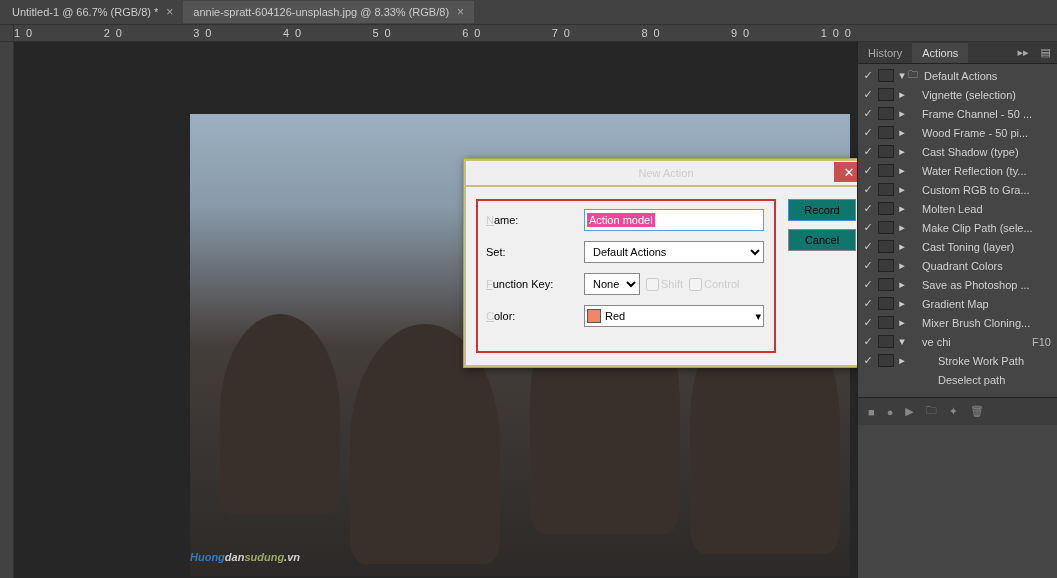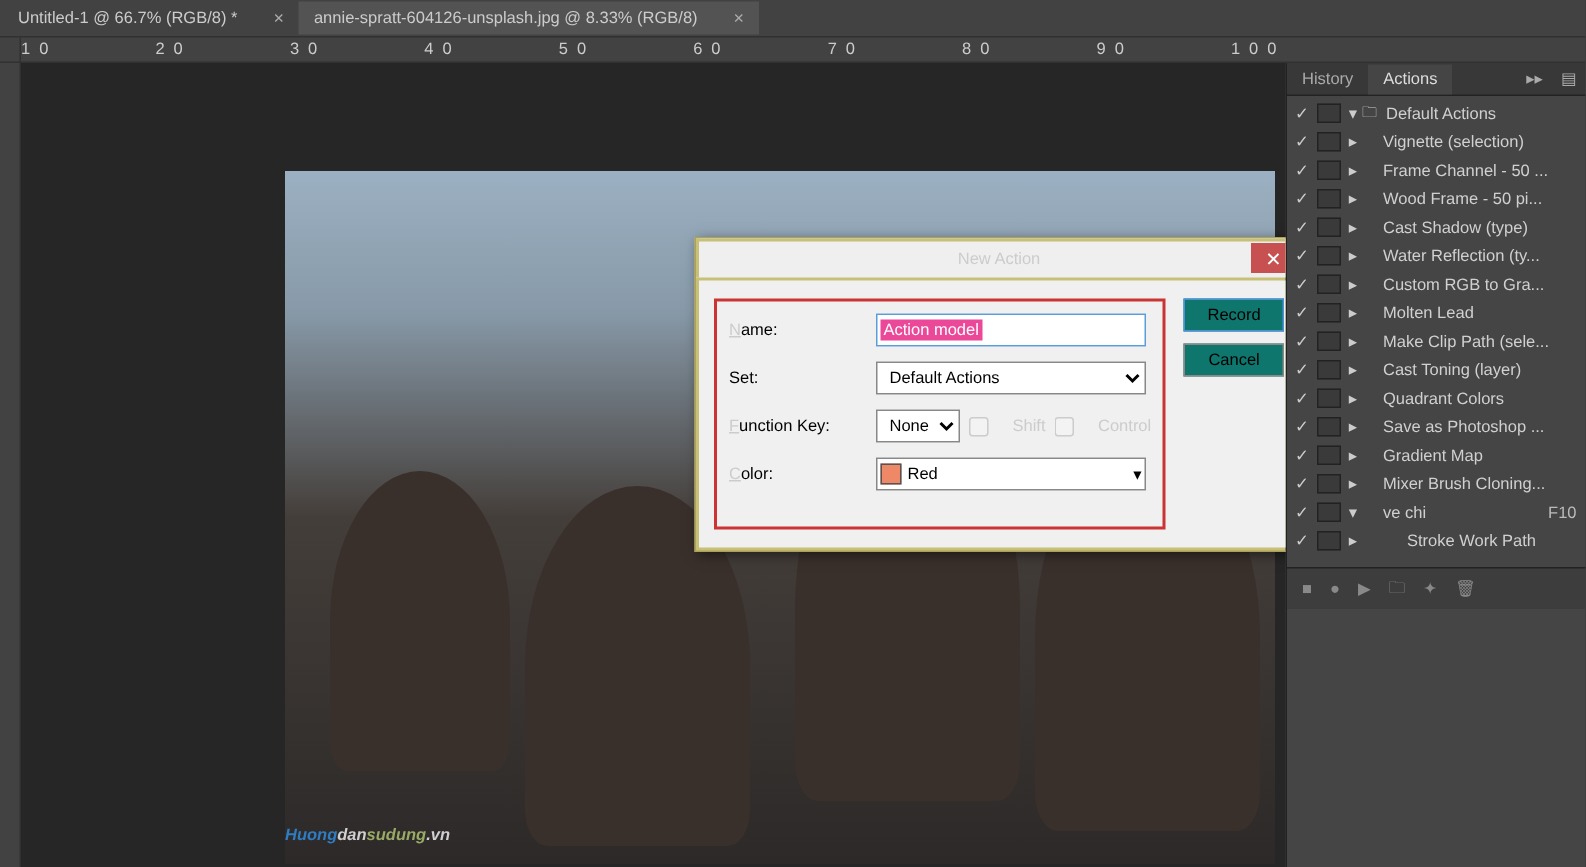--- a/index.html
+++ b/index.html
@@ -1,18 +1,18 @@
 <!DOCTYPE html>
 <html><head>
 <meta charset="utf-8">
 <style>
 *{box-sizing:border-box;margin:0;padding:0;font-family:Tahoma,Arial,sans-serif;font-size:11px;color:#ccc}
 body{background:#535353;width:1057px;height:578px;overflow:hidden;position:relative}
 .tab-bar{height:24px;background:#424242;display:flex;align-items:center;padding:0 2px}
-.doc-tab{padding:4px 10px;color:#ddd;display:flex;align-items:center;gap:24px;cursor:pointer}
+.doc-tab{padding:4px 10px;color:#ddd;display:flex;align-items:center;gap:8px;cursor:pointer}
 .doc-tab.active{background:#535353}
 .tab-close{color:#aaa;font-size:12px}
 .ruler-area{position:relative;height:18px;background:#424242;margin-top:0;border-top:1px solid #313131;border-bottom:1px solid #313131}
 .ruler-area .marks{position:absolute;left:14px;right:200px;top:0;height:18px;color:#bbb;letter-spacing:6px;font-size:10px;display:flex;justify-content:space-between;padding:2px 0 0 0}
 .ruler-area .corner{position:absolute;left:0;top:0;width:14px;height:18px;border-right:1px solid #313131}
 .main{display:flex;height:calc(578px - 24px - 18px)}
 .canvas-wrap{flex:1;position:relative;background:#262626;overflow:hidden}
 .vruler{width:14px;background:#424242;border-right:1px solid #313131;height:100%;position:absolute;left:0;top:0}
 .img-area{position:absolute;left:190px;top:72px;width:660px;height:462px;background:#6b6b6b;background:linear-gradient(180deg,#9bb0c2 0%,#889aa9 20%,#443e3a 50%,#2c2928 100%);overflow:hidden}
 .watermark{position:absolute;left:0;bottom:10px;font-size:20px;font-weight:bold;font-style:italic}
@@ -44,21 +44,21 @@
 .dlg-body{background:#f0f0f0;margin:2px;padding:12px 10px;display:flex;gap:12px;position:relative}
 .form-area{flex:1;border:2px solid #c33;padding:8px 8px}
 .frow{display:flex;align-items:center;margin-bottom:10px;gap:6px}
 .frow label{width:92px;text-align:left;color:#000}
 .frow label u{text-decoration:underline}
 .frow input[type=text],.frow select{height:22px;border:1px solid #888;color:#000;padding:0 4px;background:#fff}
 .name-input{width:180px;background:#fff}
 .name-input .sel{background:#ec4899;color:#fff;padding:1px 2px}
 .set-sel{width:180px}
 .fn-sel{width:56px}
-.chk{display:flex;align-items:center;gap:16px;color:#999}
+.chk{display:flex;align-items:center;gap:2px;color:#999}
 .chk input{margin:0}
 .color-sel{width:180px;display:flex;align-items:center;height:22px;border:1px solid #888;background:#fff;padding:0 2px}
 .swatch{width:14px;height:14px;background:#e86;border:1px solid #555;margin-right:4px}
 .btn-col{width:68px;display:flex;flex-direction:column;gap:8px}
 .btn{height:22px;border:1px solid #888;background:#0f766e;color:#000;display:flex;align-items:center;justify-content:center;cursor:pointer;min-width:64px}
 
 
 .person{position:absolute;background:#3a302b;border-radius:50% 50% 10% 10%}
 </style>
 </head>
@@ -253,20 +253,26 @@
         <span class="tw">▾</span>
         <span class="lbl">ve chi</span>
         <span class="fkey">F10</span>
       </div>
       <div class="arow gchild">
         <span class="ck">✓</span>
         <span class="md"></span>
         <span class="tw">▸</span>
         <span class="lbl">Stroke Work Path</span>
       </div>
+      <div class="arow gchild">
+        <span class="ck"> </span>
+        <span class="md" style="visibility:hidden"></span>
+        <span class="tw"> </span>
+        <span class="lbl">Deselect path</span>
+      </div>
     </div>
     <div class="panel-tools">
       <span class="ticon">■</span>
       <span class="ticon">●</span>
       <span class="ticon">▶</span>
       <span class="ticon">🗀</span>
       <span class="ticon">✦</span>
       <span class="ticon">🗑</span>
     </div>
   </div>

